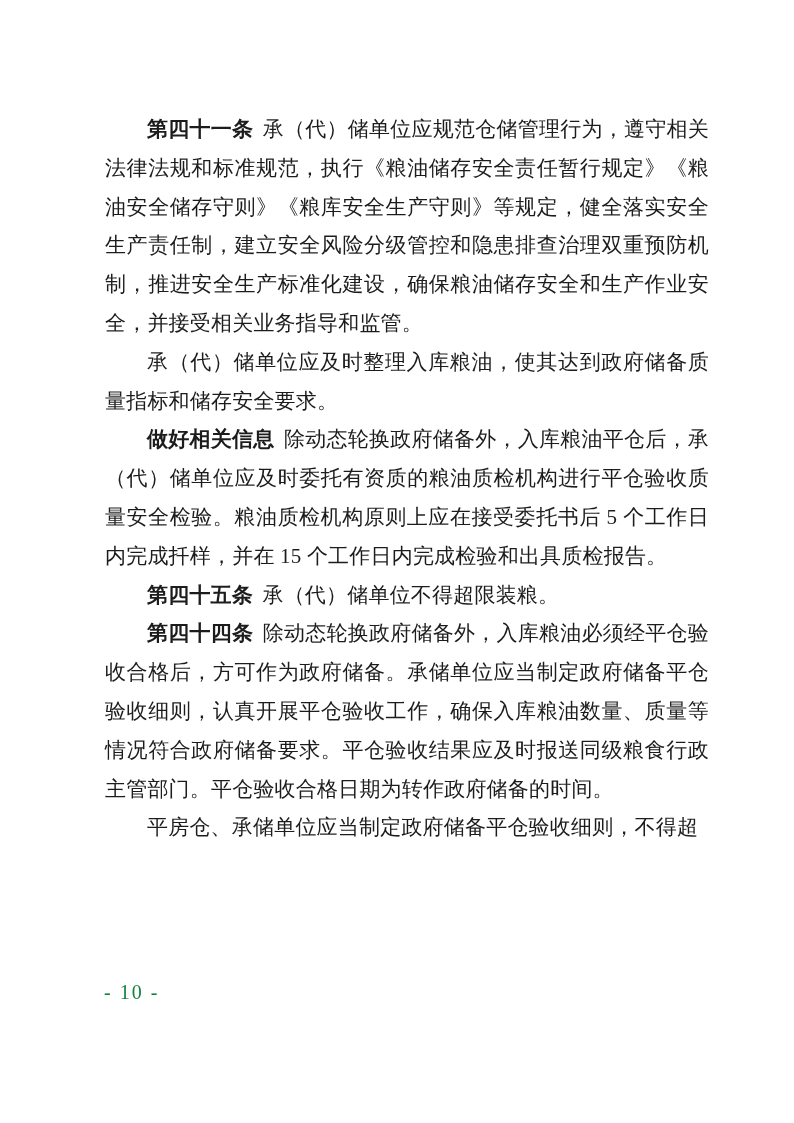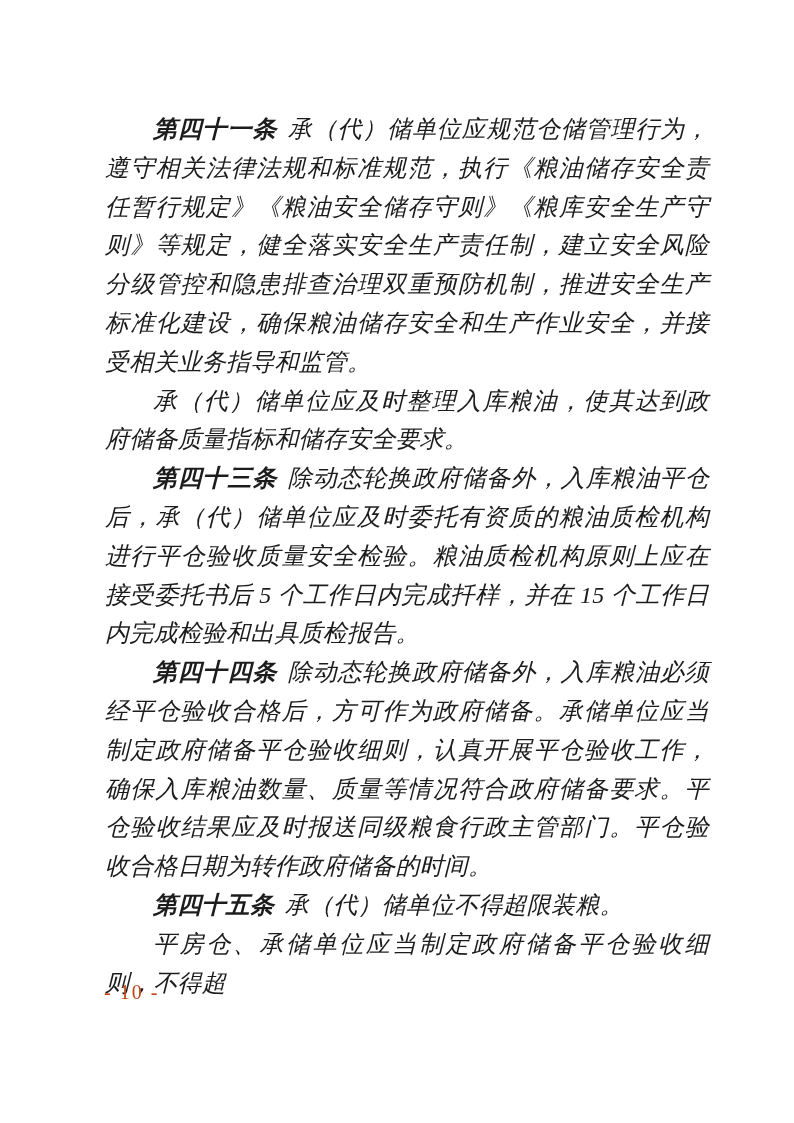--- a/index.html
+++ b/index.html
@@ -20,56 +20,55 @@
     position: absolute;
     left: 105px;
     top: 110px;
     width: 604px;
     text-align: justify;
   }
   p.para {
     margin: 0;
     padding: 0;
     text-indent: 2em;
-    font-size: 24px;
+    font-size: 21px;
     line-height: 38.8px;
     letter-spacing: 0.2px;
-    font-style: italic;
   }
   .para-lead {
     font-family: "Liberation Sans", "DejaVu Sans", sans-serif;
     font-weight: bold;
   }
   .para-lead:not(:empty) {
     margin-right: 0.45em;
   }
   .footer-page-number {
     position: absolute;
     left: 104px;
     top: 981px;
     font-size: 20px;
     letter-spacing: 2px;
-    color: #c2410c;
+    color: #15803d;
   }
 </style>
 </head>
 <body>
 
 <div class="page">
   <div class="content">
 
     <p class="para"><b class="para-lead">第四十一条</b><span>承（代）储单位应规范仓储管理行为，遵守相关法律法规和标准规范，执行《粮油储存安全责任暂行规定》《粮油安全储存守则》《粮库安全生产守则》等规定，健全落实安全生产责任制，建立安全风险分级管控和隐患排查治理双重预防机制，推进安全生产标准化建设，确保粮油储存安全和生产作业安全，并接受相关业务指导和监管。</span></p>
 
 
     <p class="para"><b class="para-lead"></b><span>承（代）储单位应及时整理入库粮油，使其达到政府储备质量指标和储存安全要求。</span></p>
 
-    <p class="para"><b class="para-lead">第四十三条</b><span>除动态轮换政府储备外，入库粮油平仓后，承（代）储单位应及时委托有资质的粮油质检机构进行平仓验收质量安全检验。粮油质检机构原则上应在接受委托书后 5 个工作日内完成扦样，并在 15 个工作日内完成检验和出具质检报告。</span></p>
+    <p class="para"><b class="para-lead">做好相关信息</b><span>除动态轮换政府储备外，入库粮油平仓后，承（代）储单位应及时委托有资质的粮油质检机构进行平仓验收质量安全检验。粮油质检机构原则上应在接受委托书后 5 个工作日内完成扦样，并在 15 个工作日内完成检验和出具质检报告。</span></p>
+
+    <p class="para"><b class="para-lead">第四十五条</b><span>承（代）储单位不得超限装粮。</span></p>
 
     <p class="para"><b class="para-lead">第四十四条</b><span>除动态轮换政府储备外，入库粮油必须经平仓验收合格后，方可作为政府储备。承储单位应当制定政府储备平仓验收细则，认真开展平仓验收工作，确保入库粮油数量、质量等情况符合政府储备要求。平仓验收结果应及时报送同级粮食行政主管部门。平仓验收合格日期为转作政府储备的时间。</span></p>
-
-    <p class="para"><b class="para-lead">第四十五条</b><span>承（代）储单位不得超限装粮。</span></p>
 
     <p class="para"><b class="para-lead"></b><span>平房仓、承储单位应当制定政府储备平仓验收细则，不得超</span></p>
 
   </div>
 
   <div class="footer-page-number">- 10 -</div>
 </div>
 
 </body></html>

